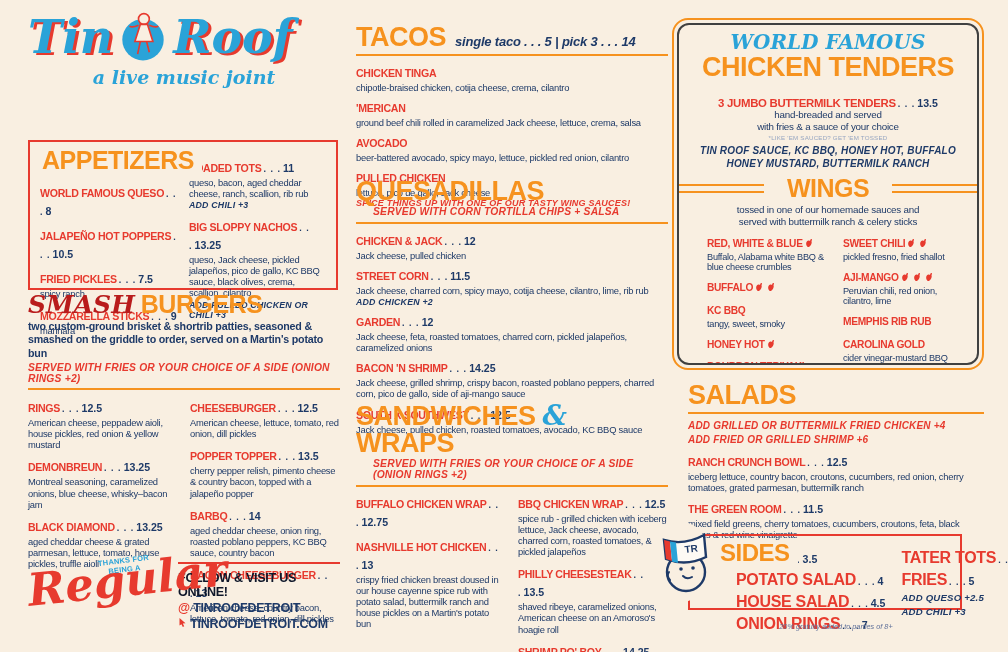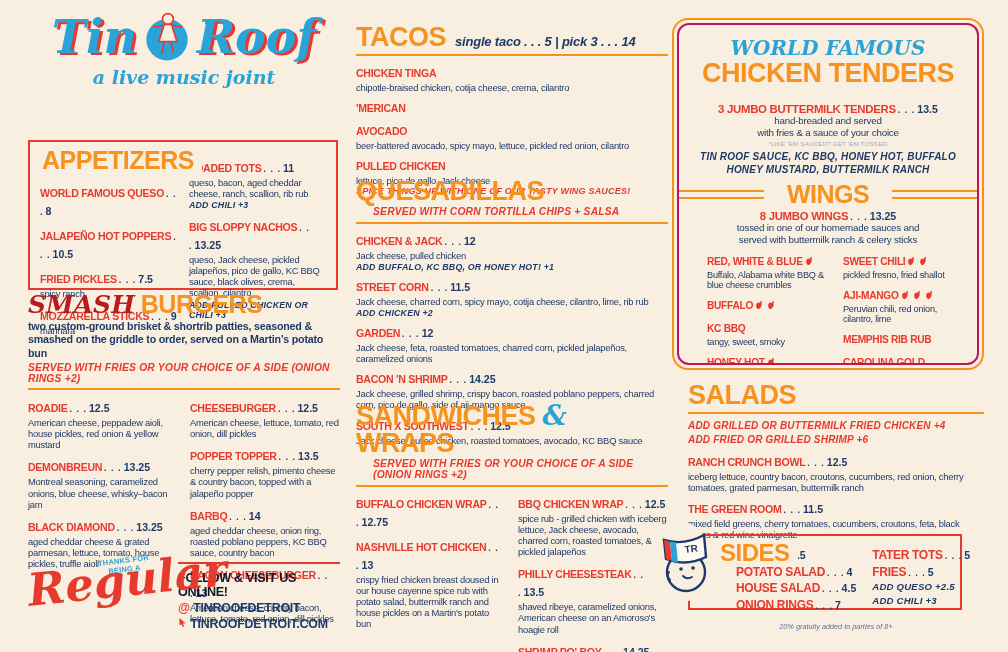--- a/index.html
+++ b/index.html
@@ -23,21 +23,21 @@
   .ds{color:#1e3a68;font-size:9.4px;line-height:1.18;letter-spacing:-.25px;margin-top:1px}
   .note-n{color:#1e3a68;font-style:italic;font-weight:700;font-size:8.8px;letter-spacing:.2px;margin-top:1px}
   .note-r{color:#e73a2e;font-style:italic;font-weight:700;font-size:10.3px;letter-spacing:.2px}
 
   .orange-title{color:#f6921e;font-weight:800;letter-spacing:-.5px;line-height:1}
   .two-col{display:grid;grid-template-columns:1fr 1fr;column-gap:12px}
   .orange-rule{border:none;border-top:2px solid #f6921e;margin:4px 0 8px}
 
   
   .logo{position:absolute;top:8px;left:0;width:312px;text-align:center}
-  .logo-row{display:flex;align-items:center;justify-content:center;gap:3px}
+  .logo-row{display:flex;align-items:center;justify-content:flex-start;gap:3px}
   .logo-word{font-family:"DejaVu Serif",serif;font-style:italic;font-weight:bold;
     font-size:46px;color:#2aa3d8;text-shadow:3px 2px 0 #e73a2e;line-height:1}
   .tagline{font-family:"DejaVu Serif",serif;font-style:italic;font-weight:bold;
     font-size:19px;color:#2aa3d8;}
 
   
   .apps-box{position:absolute;top:140px;left:0;width:306px;height:146px;border:2px solid #e73a2e}
   .box-title{position:absolute;top:-15px;left:8px;background:#f9efe1;padding:0 8px 0 4px;font-size:25px}
   .apps-box .two-col{padding:16px 8px 4px 10px;column-gap:10px}
 
@@ -69,22 +69,22 @@
   .sec-sand{top:402px}
   .sec-head{border-bottom:2px solid #f6921e;padding-bottom:3px;margin-bottom:7px}
   .sec-head-row{display:flex;align-items:baseline;gap:9px}
   .sec-title{font-size:27px}
   .taco-pricing{font-style:italic;font-weight:800;font-size:13px;color:#1e3a68;letter-spacing:-.2px}
   .amp{font-family:"DejaVu Serif",serif;font-style:italic;font-weight:bold;color:#2aa3d8}
   .sec-note{margin:1px 17px 2px}
 
   
   .big-box{position:absolute;top:18px;left:2px;width:308px;height:348px;border:2px solid #f6921e;border-radius:16px}
-  .big-box-inner{position:absolute;inset:3px;border:2px solid #be185d;border-radius:12px;
-    padding:12px 8px 0;text-align:center;overflow:hidden}
+  .big-box-inner{position:absolute;inset:3px;border:2px solid #404040;border-radius:12px;
+    padding:6px 8px 0;text-align:center;overflow:hidden}
   .wf-script{font-family:"DejaVu Serif",serif;font-style:italic;font-weight:bold;font-size:20px;color:#2aa3d8;line-height:1.1}
   .ct-title{font-size:27px;margin-top:1px}
   .tend-line{margin-top:16px;font-size:11.4px;font-weight:800}
   .tend-line .nm{font-size:11.4px}
   .cen-desc{font-size:9.8px;line-height:1.22;letter-spacing:-.2px}
   .fine{font-size:6.2px;color:#97a6c2;margin:1px 0 3px;letter-spacing:.2px}
   .sauces{font-style:italic;font-weight:700;font-size:10px;color:#1e3a68;line-height:1.3;letter-spacing:.2px}
   .wings-div{display:flex;align-items:center;gap:23px;margin:6px -8px 3px}
   .dbl{flex:1;height:5px;border-top:2px solid #f6921e;border-bottom:2px solid #f6921e}
   .wings-title{font-size:25px}
@@ -99,21 +99,21 @@
   .salads .sec-head{margin-bottom:5px}
   .salads .note-r{font-size:10px;line-height:1.35}
   .salads .mi{margin-top:6px;margin-bottom:0}
 
   
   .sides-box{position:absolute;top:534px;left:18px;width:270px;height:72px;border:2px solid #e73a2e}
   .sides-title{font-size:24px;left:26px}
   .mascot{position:absolute;left:-38px;top:-22px}
   .sides-cols{display:flex;gap:16px;padding:11px 0 0 46px}
   .side-line{font-weight:800;font-size:10.8px;line-height:1.38;white-space:nowrap}
-  .side-line .nm{font-size:12px}
+  .side-line .nm{font-size:16px}
   .sides-note{font-style:italic;font-weight:700;font-size:9.6px;color:#1e3a68;line-height:1.45;letter-spacing:.2px}
   .gratuity{position:absolute;top:622px;left:18px;width:296px;text-align:center;
     font-size:7.3px;font-style:italic;color:#60719a}
 </style>
 </head>
 <body>
 
 <div class="col col-left">
 
   <div class="logo">
@@ -175,21 +175,21 @@
     <div class="burgers-head">
       <span class="script-blue-big">SMASH</span>
       <span class="orange-title h-25">BURGERS</span>
     </div>
     <p class="intro">two custom-ground brisket &amp; shortrib patties, seasoned &amp; smashed on the griddle to order, served on a Martin's potato bun</p>
     <div class="note-r">SERVED WITH FRIES OR YOUR CHOICE OF A SIDE (ONION RINGS +2)</div>
     <hr class="orange-rule">
     <div class="two-col">
       <div>
         <div class="mi">
-          <span class="nm">ROADIE</span><span class="dots">. . .</span><span class="pr">12.5</span>
+          <span class="nm">RINGS</span><span class="dots">. . .</span><span class="pr">12.5</span>
           <div class="ds">American cheese, peppadew aioli, house pickles, red onion &amp; yellow mustard</div>
         </div>
         <div class="mi">
           <span class="nm">DEMONBREUN</span><span class="dots">. . .</span><span class="pr">13.25</span>
           <div class="ds">Montreal seasoning, caramelized onions, blue cheese, whisky–bacon jam</div>
         </div>
         <div class="mi">
           <span class="nm">BLACK DIAMOND</span><span class="dots">. . .</span><span class="pr">13.25</span>
           <div class="ds">aged cheddar cheese &amp; grated parmesan, lettuce, tomato, house pickles, truffle aioli</div>
         </div>
@@ -237,41 +237,41 @@
     <div class="sec-head sec-head-row">
       <span class="orange-title sec-title">TACOS</span>
       <span class="taco-pricing">single taco . . . 5  |  pick 3 . . . 14</span>
     </div>
     <div class="mi tight">
       <span class="nm">CHICKEN TINGA</span>
       <div class="ds">chipotle-braised chicken, cotija cheese, crema, cilantro</div>
     </div>
     <div class="mi tight">
       <span class="nm">'MERICAN</span>
+      <div class="ds">ground beef chili rolled in caramelized Jack cheese, lettuce, crema, salsa</div>
     </div>
     <div class="mi tight">
       <span class="nm">AVOCADO</span>
       <div class="ds">beer-battered avocado, spicy mayo, lettuce, pickled red onion, cilantro</div>
     </div>
     <div class="mi tight">
       <span class="nm">PULLED CHICKEN</span>
       <div class="ds">lettuce, pico de gallo, Jack cheese</div>
       <div class="note-r" style="font-size:9px">SPICE THINGS UP WITH ONE OF OUR TASTY WING SAUCES!</div>
     </div>
   </section>
 
   <section class="sec sec-quesa">
     <div class="sec-head">
       <div class="orange-title sec-title">QUESADILLAS</div>
       <div class="note-r sec-note">SERVED WITH CORN TORTILLA CHIPS + SALSA</div>
     </div>
     <div class="mi tight">
       <span class="nm">CHICKEN &amp; JACK</span><span class="dots">. . .</span><span class="pr">12</span>
       <div class="ds">Jack cheese, pulled chicken</div>
-      <div class="note-n">ADD BUFFALO, KC BBQ, OR HONEY HOT! +1</div>
     </div>
     <div class="mi tight">
       <span class="nm">STREET CORN</span><span class="dots">. . .</span><span class="pr">11.5</span>
       <div class="ds">Jack cheese, charred corn, spicy mayo, cotija cheese, cilantro, lime, rib rub</div>
       <div class="note-n">ADD CHICKEN +2</div>
     </div>
     <div class="mi tight">
       <span class="nm">GARDEN</span><span class="dots">. . .</span><span class="pr">12</span>
       <div class="ds">Jack cheese, feta, roasted tomatoes, charred corn, pickled jalapeños, caramelized onions</div>
     </div>
@@ -332,23 +332,20 @@
       <div class="cen-desc">hand-breaded and served</div>
       <div class="cen-desc">with fries &amp; a sauce of your choice</div>
       <div class="fine">*LIKE 'EM SAUCED? GET 'EM TOSSED</div>
       <div class="sauces">TIN ROOF SAUCE, KC BBQ, HONEY HOT, BUFFALO</div>
       <div class="sauces">HONEY MUSTARD, BUTTERMILK RANCH</div>
 
       <div class="wings-div">
         <span class="dbl"></span>
         <span class="orange-title wings-title">WINGS</span>
         <span class="dbl"></span>
-      </div>
-      <div class="tend-line" style="margin-top:0">
-        <span class="nm">8 JUMBO WINGS</span><span class="dots">. . .</span><span class="pr">13.25</span>
       </div>
       <div class="cen-desc">tossed in one of our homemade sauces and</div>
       <div class="cen-desc">served with buttermilk ranch &amp; celery sticks</div>
 
       <div class="flavors">
         <div>
           <div class="fl">
             <span class="nm">RED, WHITE &amp; BLUE</span><span class="peps"><svg class="pep" width="10" height="10" viewBox="0 0 14 14">
                   <path d="M3.4 12.4C1.3 10.6.9 6.9 2.8 4.7c1-1.2 2.7-1.4 3.8-.5l.8-1.1c.2-1 1.1-1.9 2.2-1.4.5.9-.1 2-.6 2.5.9 1.9.3 4.6-1.5 6.7-1.2 1.4-3 2.4-4.1 1.5z" fill="#e73a2e"></path>
                 </svg></span>

